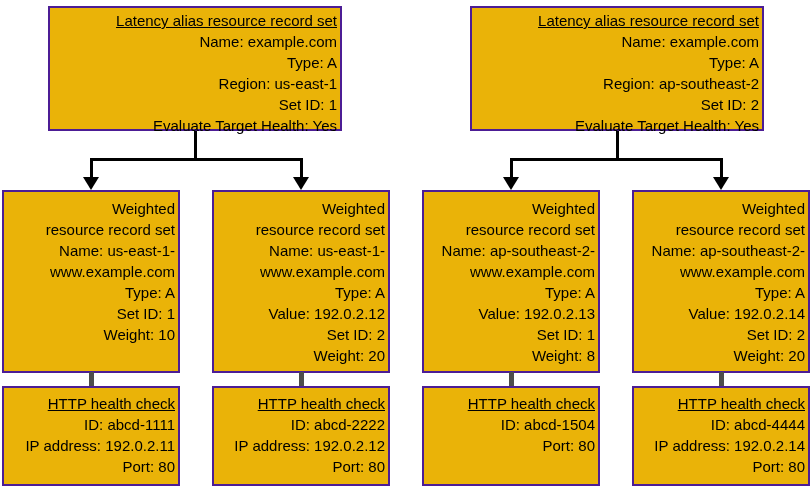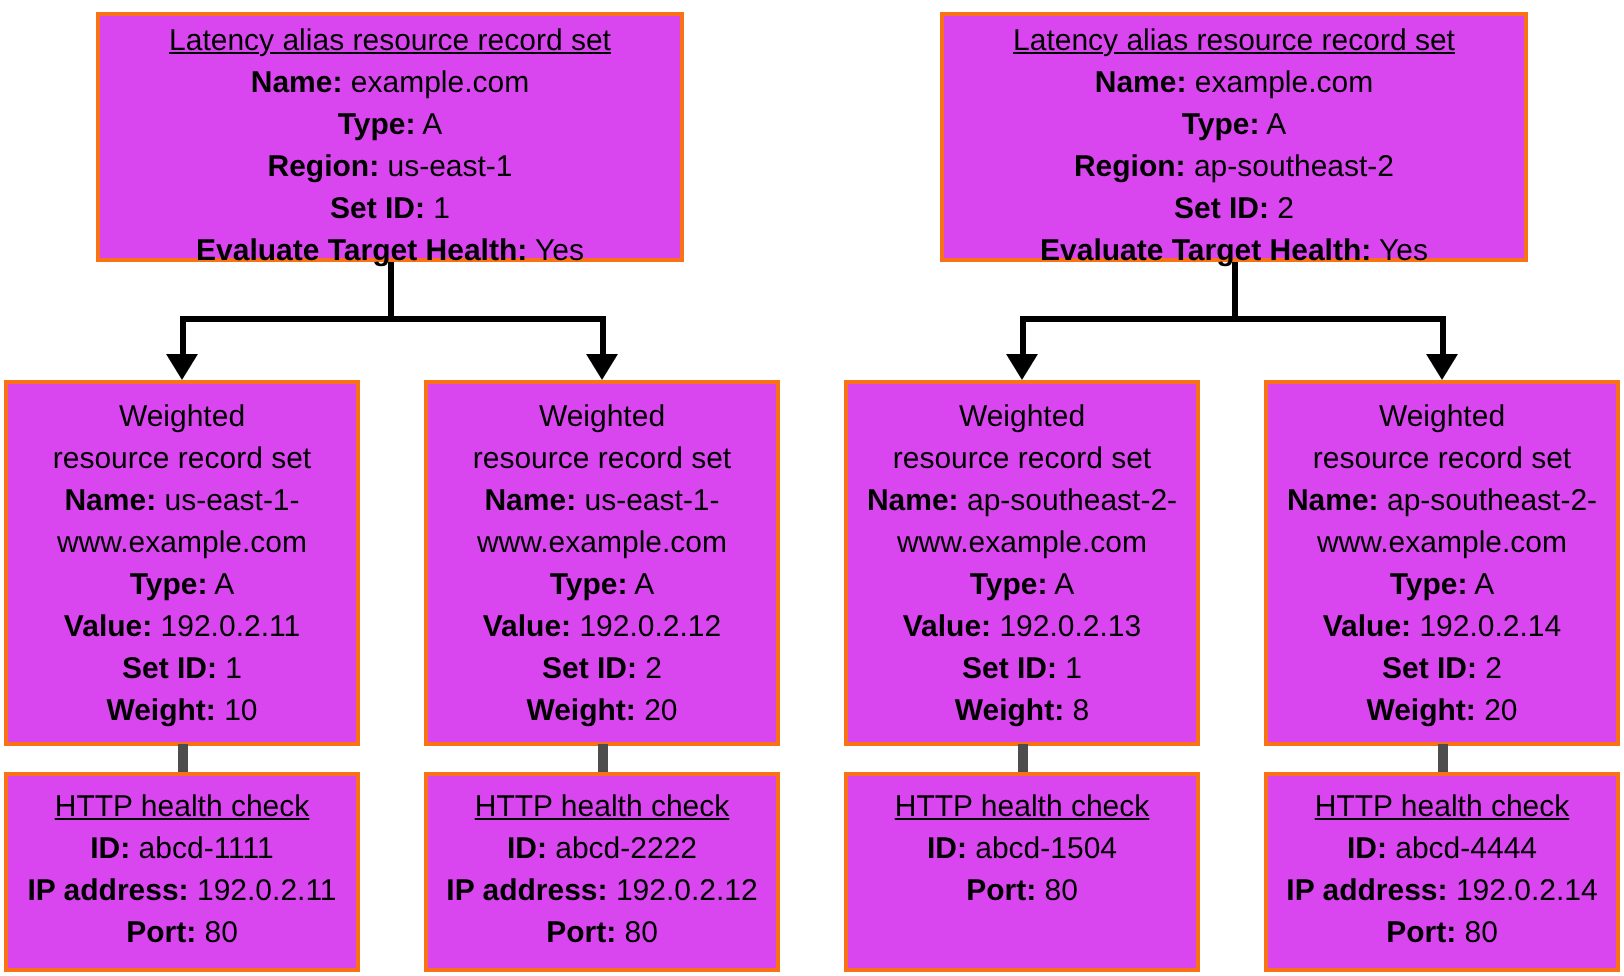--- a/index.html
+++ b/index.html
@@ -2,26 +2,26 @@
 <html><head>
 <meta charset="utf-8">
 <style>
   html,body{margin:0;padding:0;background:#ffffff;}
   #canvas{
     position:relative;width:812px;height:488px;background:#ffffff;
     font-family:"Liberation Sans",sans-serif;font-size:15px;line-height:21px;color:#000000;
     overflow:hidden;
   }
   .box{
-    position:absolute;box-sizing:border-box;border:2px solid #f97316;background:#d946ef;
-    text-align:center;padding:2px 3px;
+    position:absolute;box-sizing:border-box;border:2px solid #4c1d95;background:#eab308;
+    text-align:right;padding:2px 3px;
   }
   .box .title{text-decoration:underline;}
   .u{}
-  .row b{font-weight:bold;}
+  .row b{font-weight:normal;}
   .cline{position:absolute;background:#000000;}
   .gline{position:absolute;background:#4d4d4d;}
   .arrow{
     position:absolute;width:0;height:0;
     border-left:8px solid transparent;border-right:8px solid transparent;
     border-top:13px solid #000000;
   }
 </style>
 </head>
 <body>
@@ -58,21 +58,20 @@
   <div class="cline" style="left:509.5px;top:158px;width:3px;height:21px;"></div>
   <div class="cline" style="left:719.5px;top:158px;width:3px;height:21px;"></div>
   <div class="arrow" style="left:503px;top:177px;"></div>
   <div class="arrow" style="left:713px;top:177px;"></div>
 
   <div class="box" style="left:2px;top:190px;width:178px;height:183px;padding-top:6px;">
     <div>Weighted</div>
     <div class="u">resource record set</div>
     <div class="row"><b>Name:</b> <span>us-east-1-www.example.com</span></div>
     <div class="row"><b>Type:</b> <span>A</span></div>
-    <div class="row"><b>Value:</b> <span>192.0.2.11</span></div>
     <div class="row"><b>Set ID:</b> <span>1</span></div>
     <div class="row"><b>Weight:</b> <span>10</span></div>
   </div>
 
   <div class="box" style="left:212px;top:190px;width:178px;height:183px;padding-top:6px;">
     <div>Weighted</div>
     <div class="u">resource record set</div>
     <div class="row"><b>Name:</b> <span>us-east-1-www.example.com</span></div>
     <div class="row"><b>Type:</b> <span>A</span></div>
     <div class="row"><b>Value:</b> <span>192.0.2.12</span></div>

